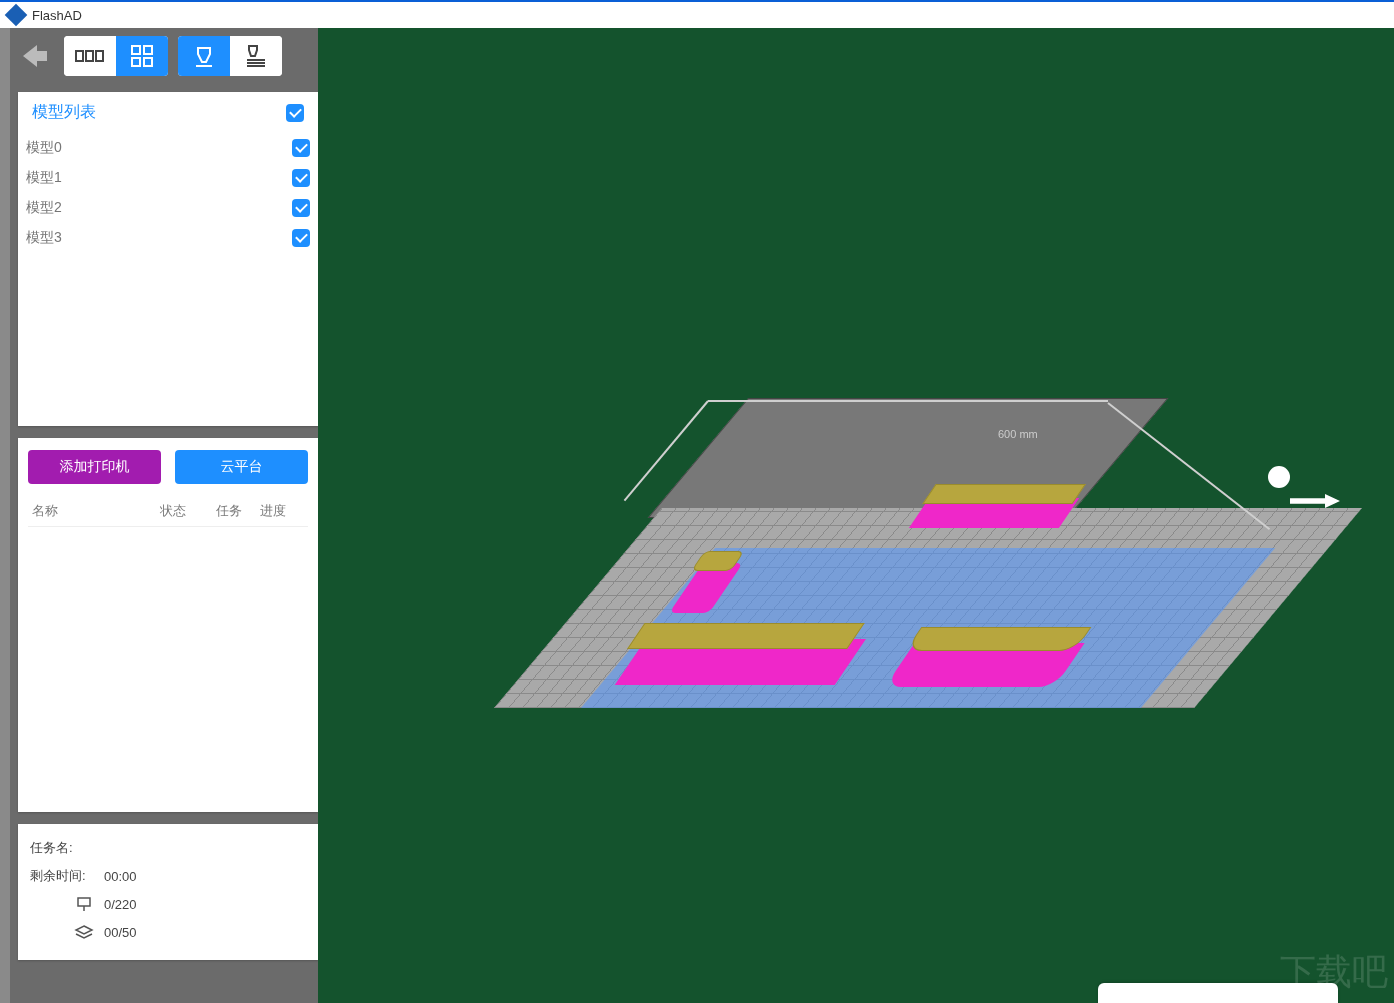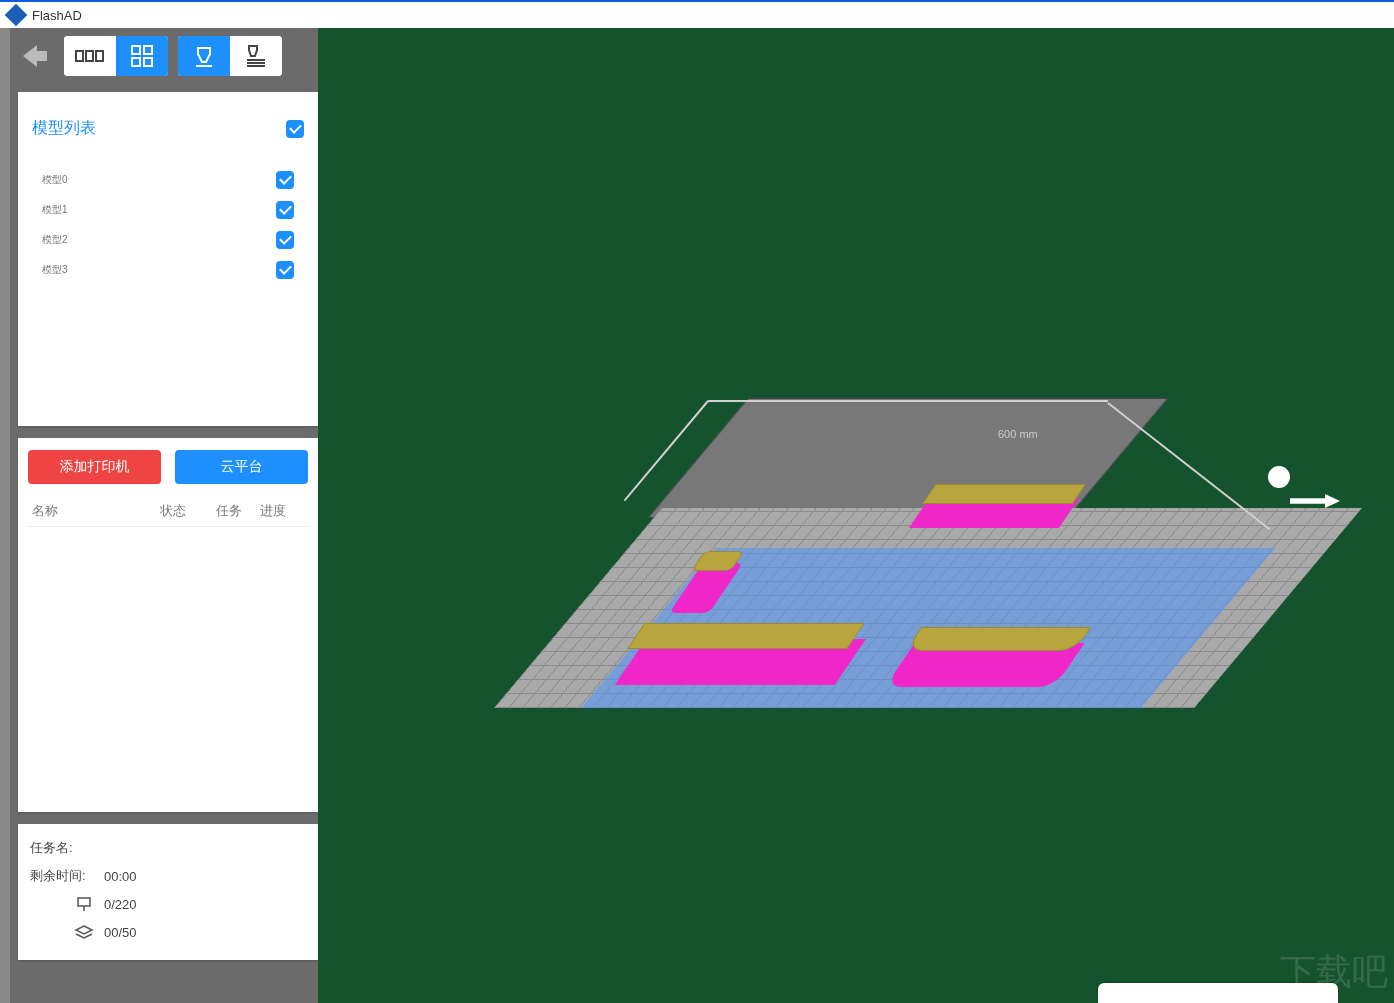--- a/index.html
+++ b/index.html
@@ -73,49 +73,49 @@
   gap: 12px;
 }
 .panel {
   background: #fff;
   box-shadow: 0 1px 2px rgba(0,0,0,.2);
 }
 
 .model-panel { height: 334px; }
 .model-panel .hdr {
   display: flex; align-items: center; justify-content: space-between;
-  padding: 26px 14px;
+  padding: 10px 14px;
   font-size: 16px;
   color: #1e8fff;
 }
 .model-row {
   display: flex; align-items: center; justify-content: space-between;
-  padding: 6px 24px;
-  font-size: 10px;
+  padding: 6px 8px;
+  font-size: 14px;
   color: #767676;
 }
 .chk {
   width: 18px; height: 18px; border-radius: 4px; background: #1e8fff;
   display: flex; align-items: center; justify-content: center;
   cursor: pointer;
 }
 .chk::after {
   content: ""; width: 9px; height: 5px;
   border-left: 2px solid #fff; border-bottom: 2px solid #fff;
   transform: rotate(-45deg); margin-top: -3px;
 }
 
 
 .printer-panel { height: 374px; padding: 12px 10px 0; }
 .printer-btns { display: flex; gap: 14px; margin-bottom: 12px; }
 .btn {
   flex: 1; height: 34px; border-radius: 4px; border: none;
   font-size: 14px; cursor: pointer; display: flex; align-items: center; justify-content: center;
 }
-.btn-grey { background: #ef4444; color: #fff; }
+.btn-grey { background: #a21caf; color: #fff; }
 .btn-blue { background: #1e8fff; color: #fff; }
 .ptable-head {
   display: flex; font-size: 13px; color: #7a7a7a; padding: 6px 4px;
   border-bottom: 1px solid #eee;
 }
 .ptable-head span:nth-child(1){ flex: 1; }
 .ptable-head span:nth-child(2){ width: 56px; }
 .ptable-head span:nth-child(3){ width: 44px; }
 .ptable-head span:nth-child(4){ width: 44px; }
 

